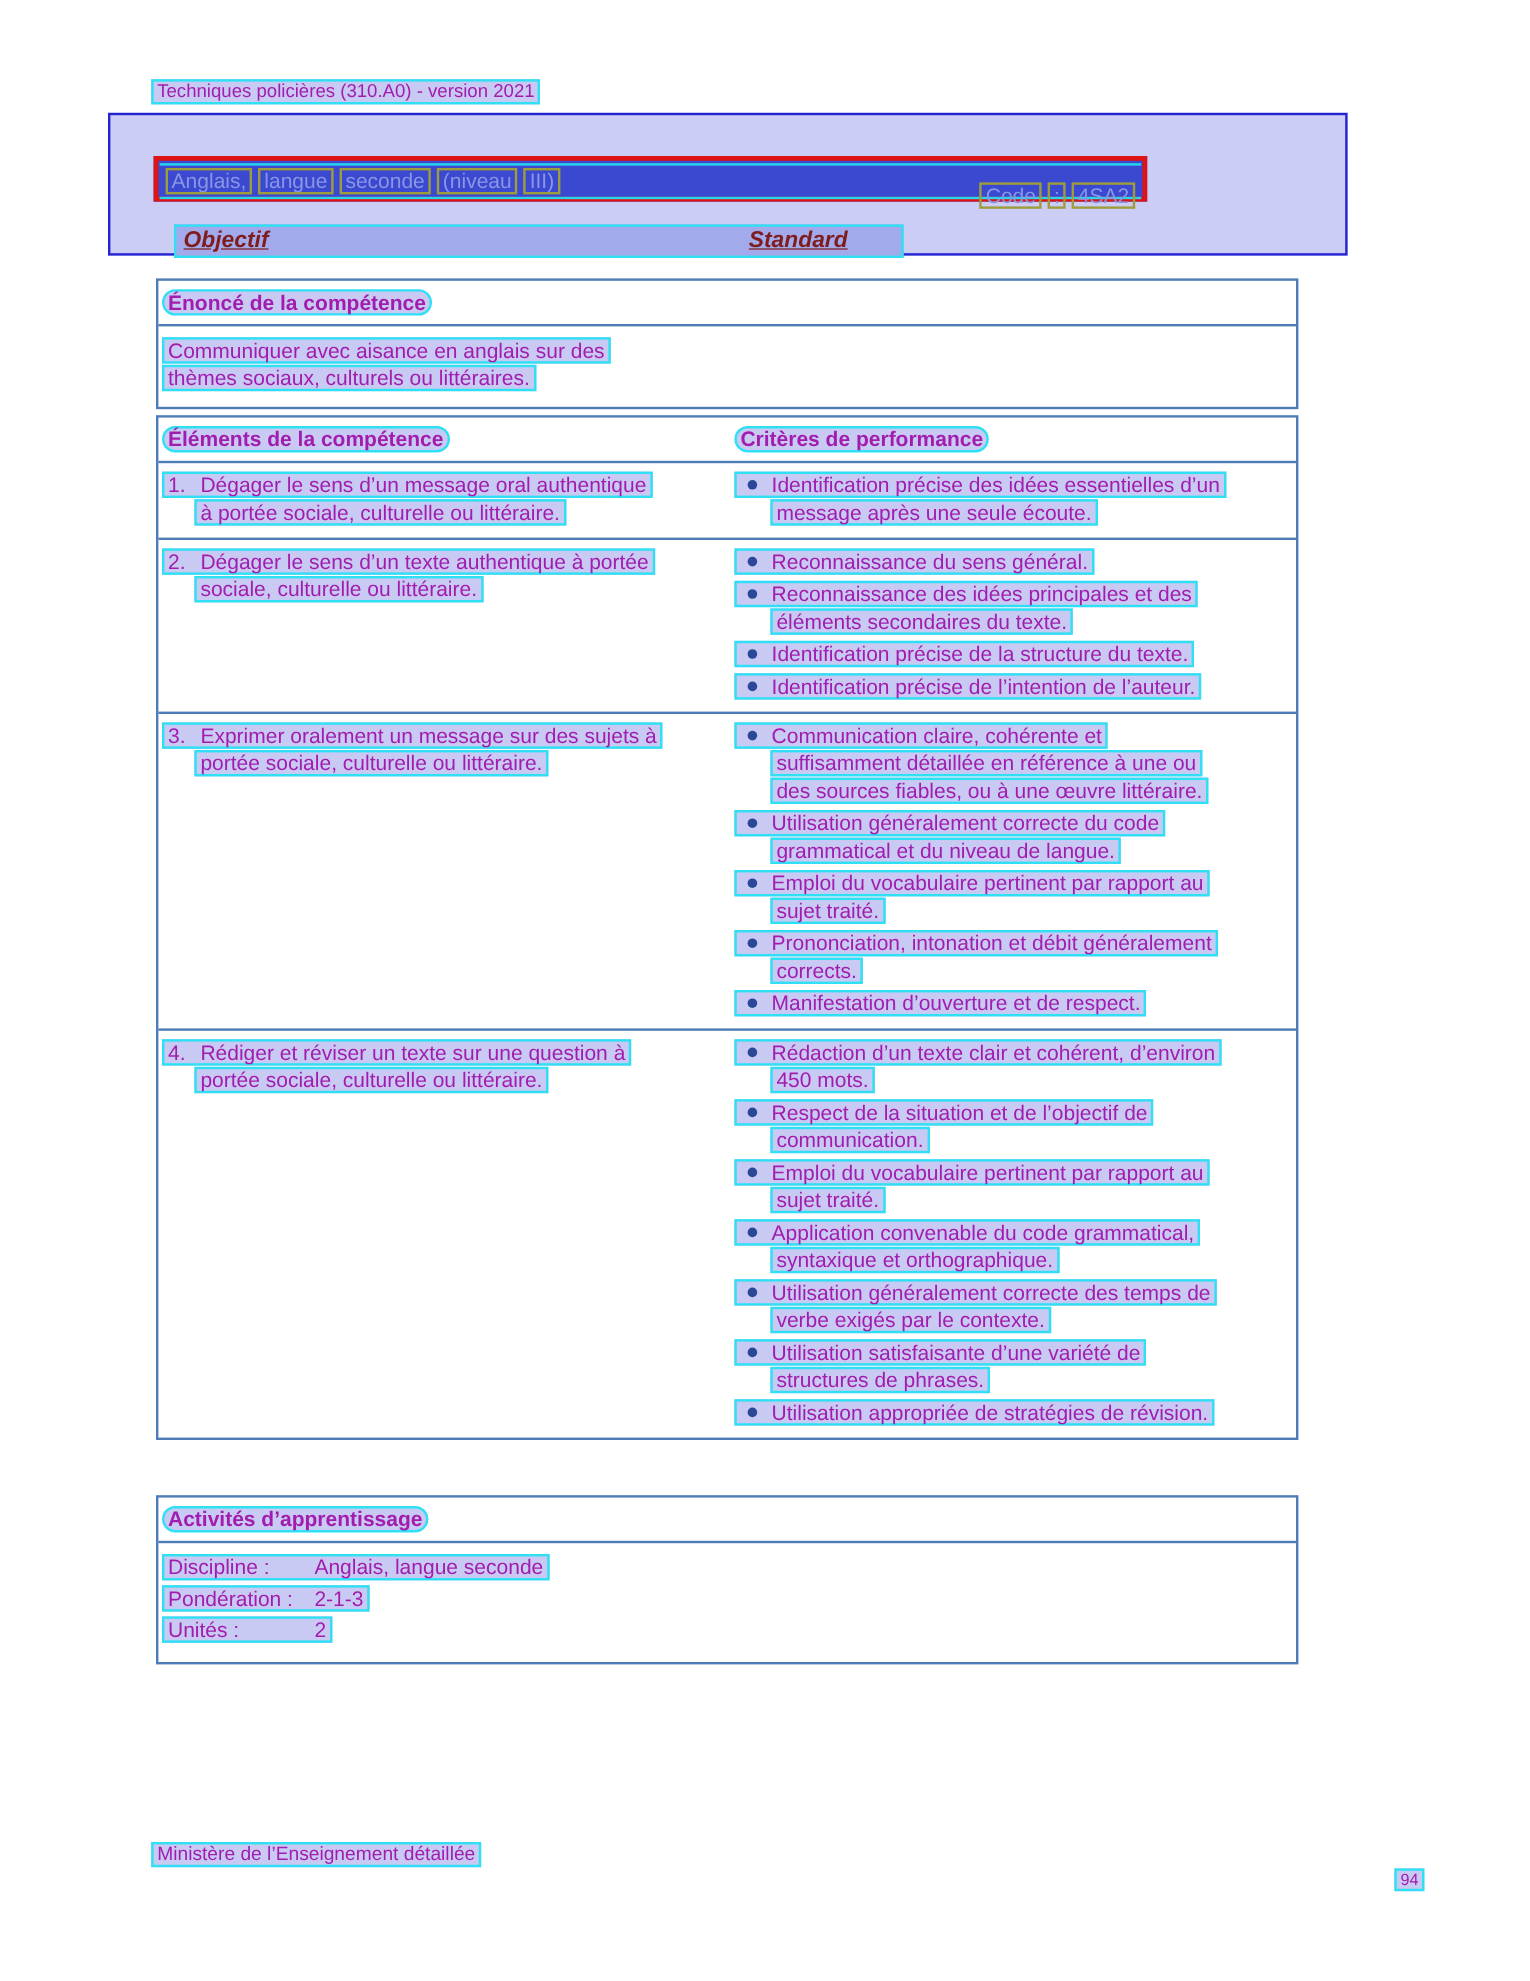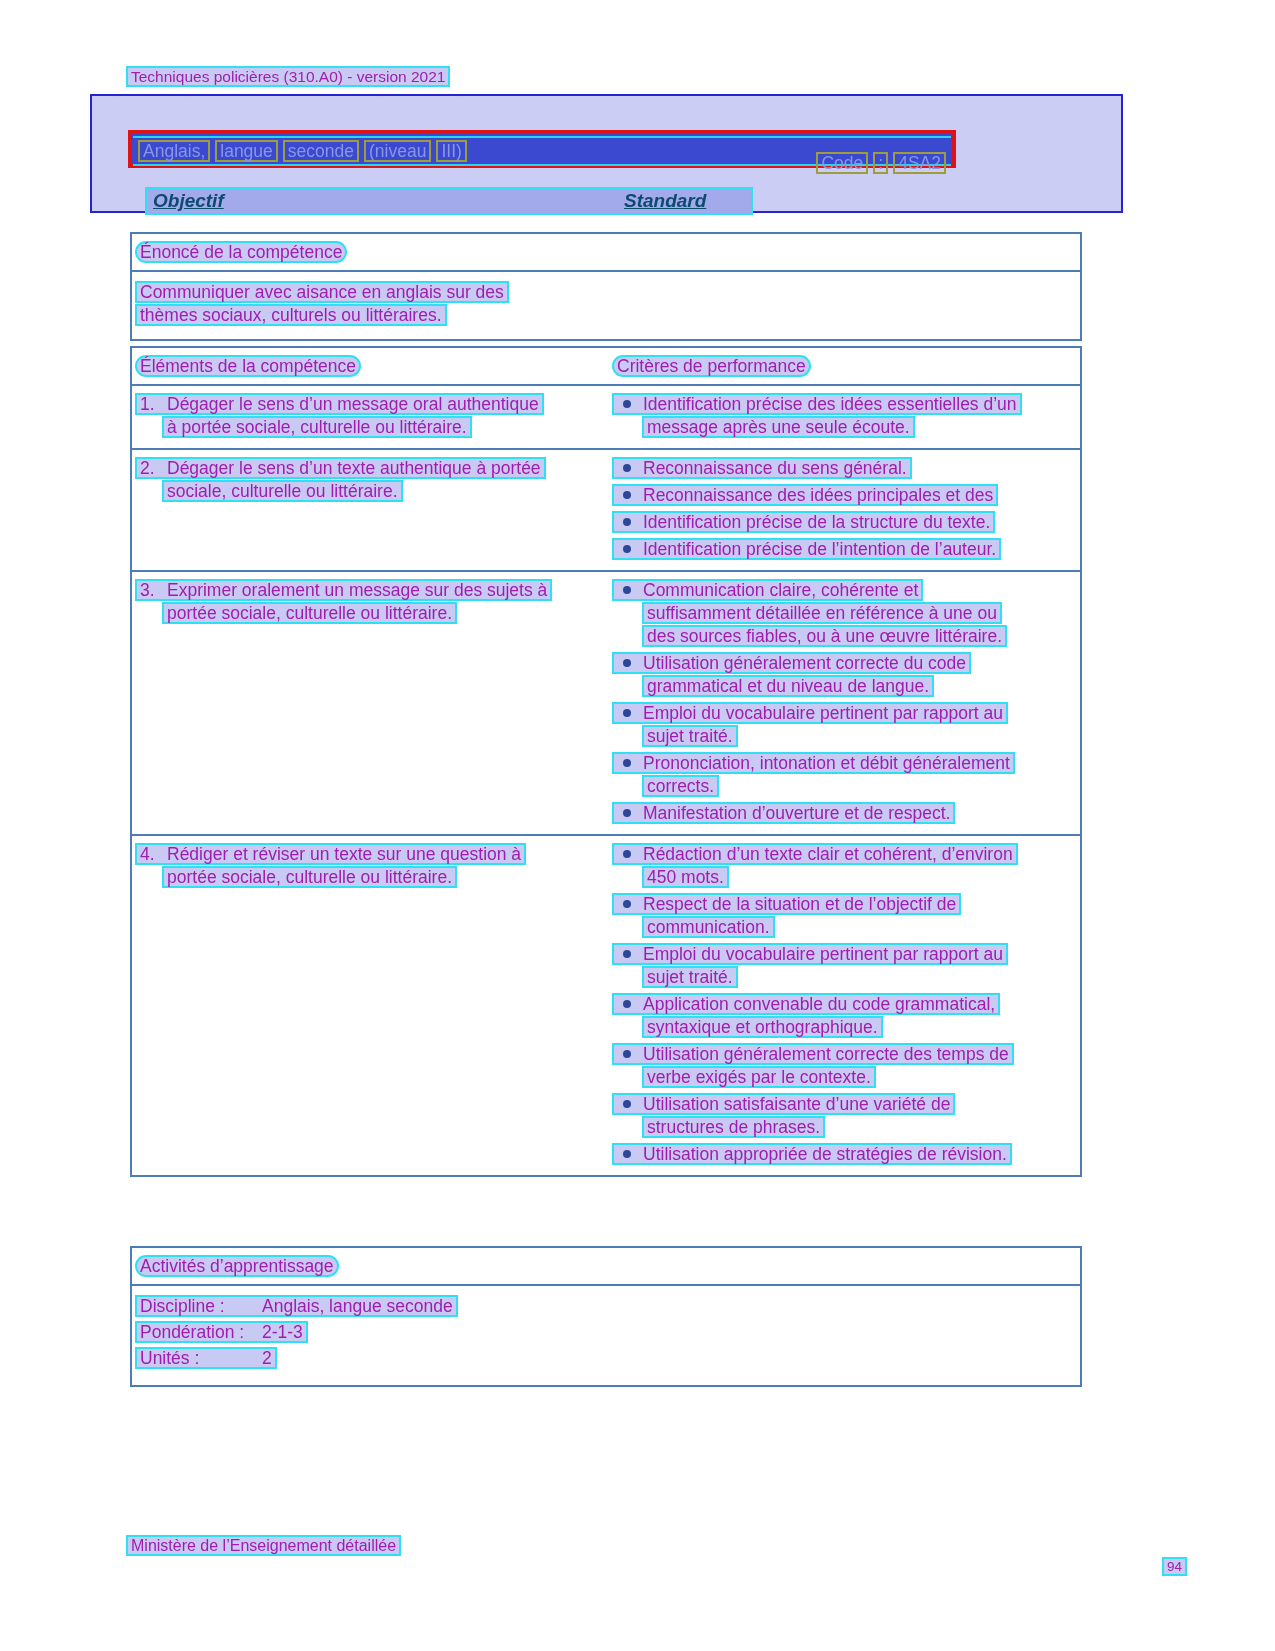--- a/index.html
+++ b/index.html
@@ -6,21 +6,21 @@
   body{
     width:1275px;height:1651px;position:relative;background:#ffffff;
     font-family:"Liberation Sans", sans-serif;color:#1a1a70;
   }
   
   .hl{
     display:inline-block;background:#c8caf3;border:2px solid #2fe0f5;
     padding:0 3px;line-height:18px;font-size:17.5px;color:#a21caf;
     white-space:nowrap;vertical-align:top;
   }
-  .hl.bold{font-weight:normal;border-radius:11px;}
+  .hl.bold{font-weight:bold;border-radius:11px;}
   .lrow{line-height:0;margin:0 0 1px 0;}
   .lrow.cont-left{margin-left:27px;}
   .lrow.cont-right{margin-left:30px;}
 
   .doc-title{position:absolute;left:126px;top:66px;}
   .doc-title .hl{font-size:15.5px;line-height:17px;}
 
   .panel{
     position:absolute;left:90px;top:94px;width:1033px;height:119px;
     background:#cbcdf5;border:2px solid#2424d0;box-sizing:border-box;
@@ -41,21 +41,21 @@
     white-space:nowrap;
   }
   .tok-group.right .wtok{margin-right:0;margin-left:5px;margin-top:24px;}
 
   .objstd{
     position:absolute;left:145px;top:187px;width:608px;height:28px;
     background:#a2aaec;border:2px solid #2fe0f5;box-sizing:border-box;
   }
   .objstd span{
     position:absolute;top:0;font-style:italic;font-weight:bold;
-    font-size:19px;line-height:23px;color:#0c4a6e;text-decoration:underline;
+    font-size:19px;line-height:23px;color:#7f1d1d;text-decoration:underline;
   }
   .objstd .o1{left:6px;}
   .objstd .o2{left:477px;}
 
   .dtable{
     position:absolute;left:130px;width:952px;background:#ffffff;
     border:2px solid #4d7cb6;box-sizing:border-box;
   }
   .t-enonce{top:232px;}
   .t-elements{top:346px;}
@@ -150,20 +150,21 @@
         <div class="col-left">
           <div class="lrow"><span class="hl"><span class="rnum">2.</span>Dégager le sens d’un texte authentique à portée</span></div>
           <div class="lrow cont-left"><span class="hl">sociale, culturelle ou littéraire.</span></div>
         </div>
         <div class="col-right">
           <div class="crit-item">
             <div class="lrow"><span class="hl"><span class="blt"></span>Reconnaissance du sens général.</span></div>
           </div>
           <div class="crit-item">
             <div class="lrow"><span class="hl"><span class="blt"></span>Reconnaissance des idées principales et des</span></div>
+            <div class="lrow cont-right"><span class="hl">éléments secondaires du texte.</span></div>
           </div>
           <div class="crit-item">
             <div class="lrow"><span class="hl"><span class="blt"></span>Identification précise de la structure du texte.</span></div>
           </div>
           <div class="crit-item">
             <div class="lrow"><span class="hl"><span class="blt"></span>Identification précise de l’intention de l’auteur.</span></div>
           </div>
         </div>
       </div>
       <div class="comp-row">

